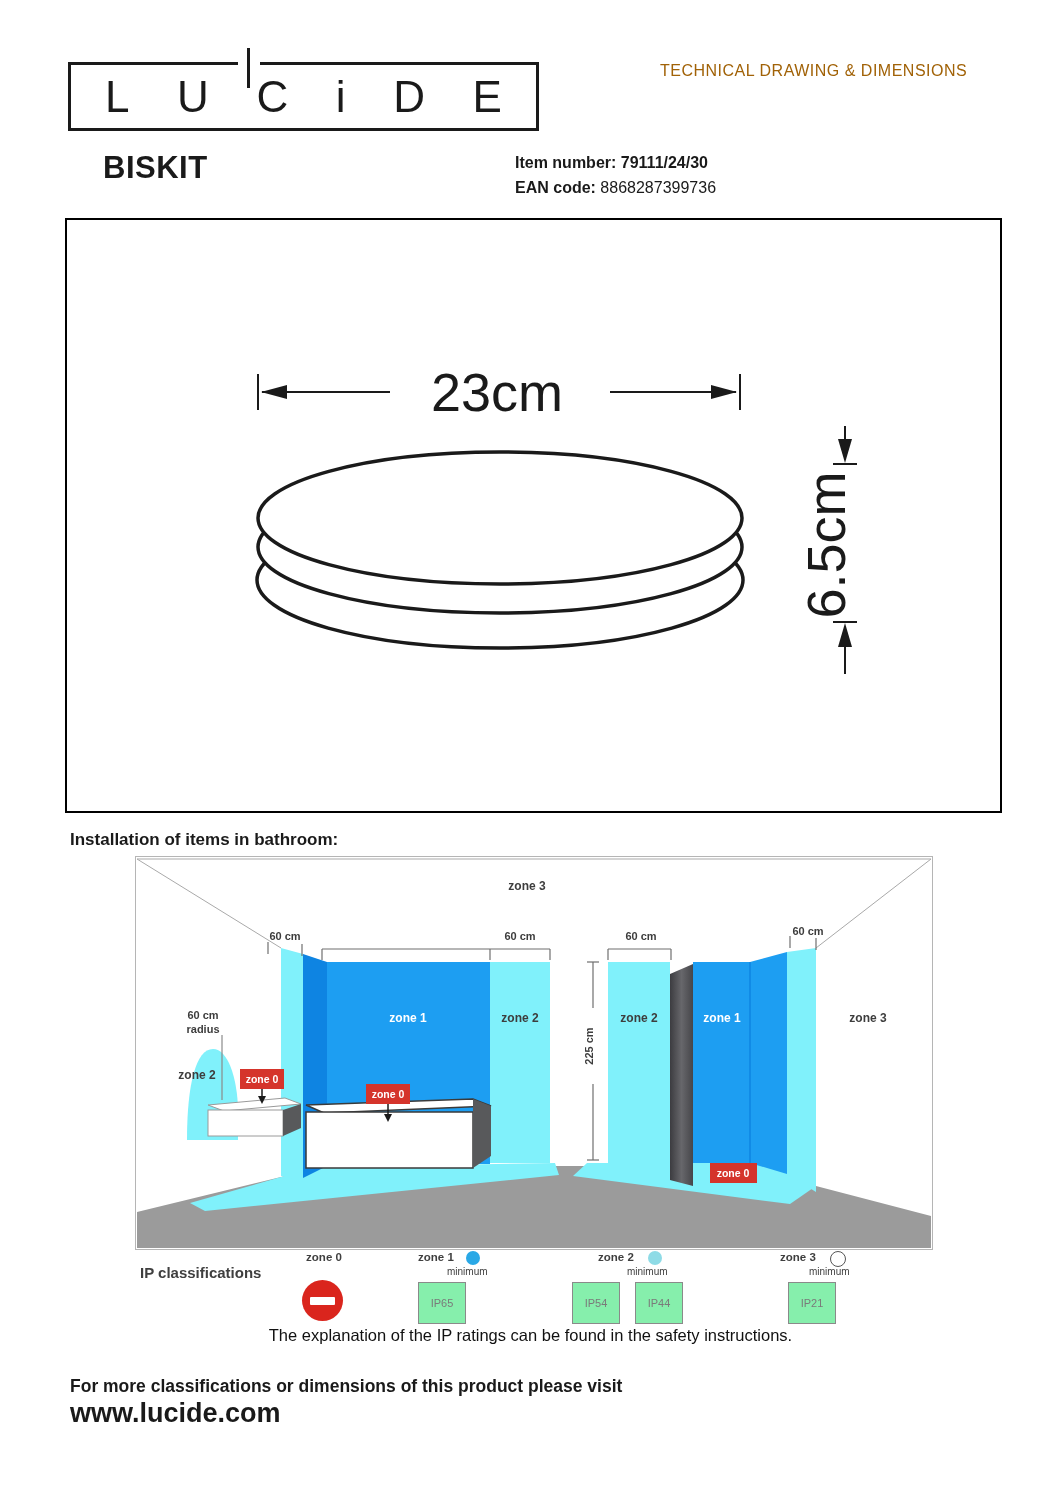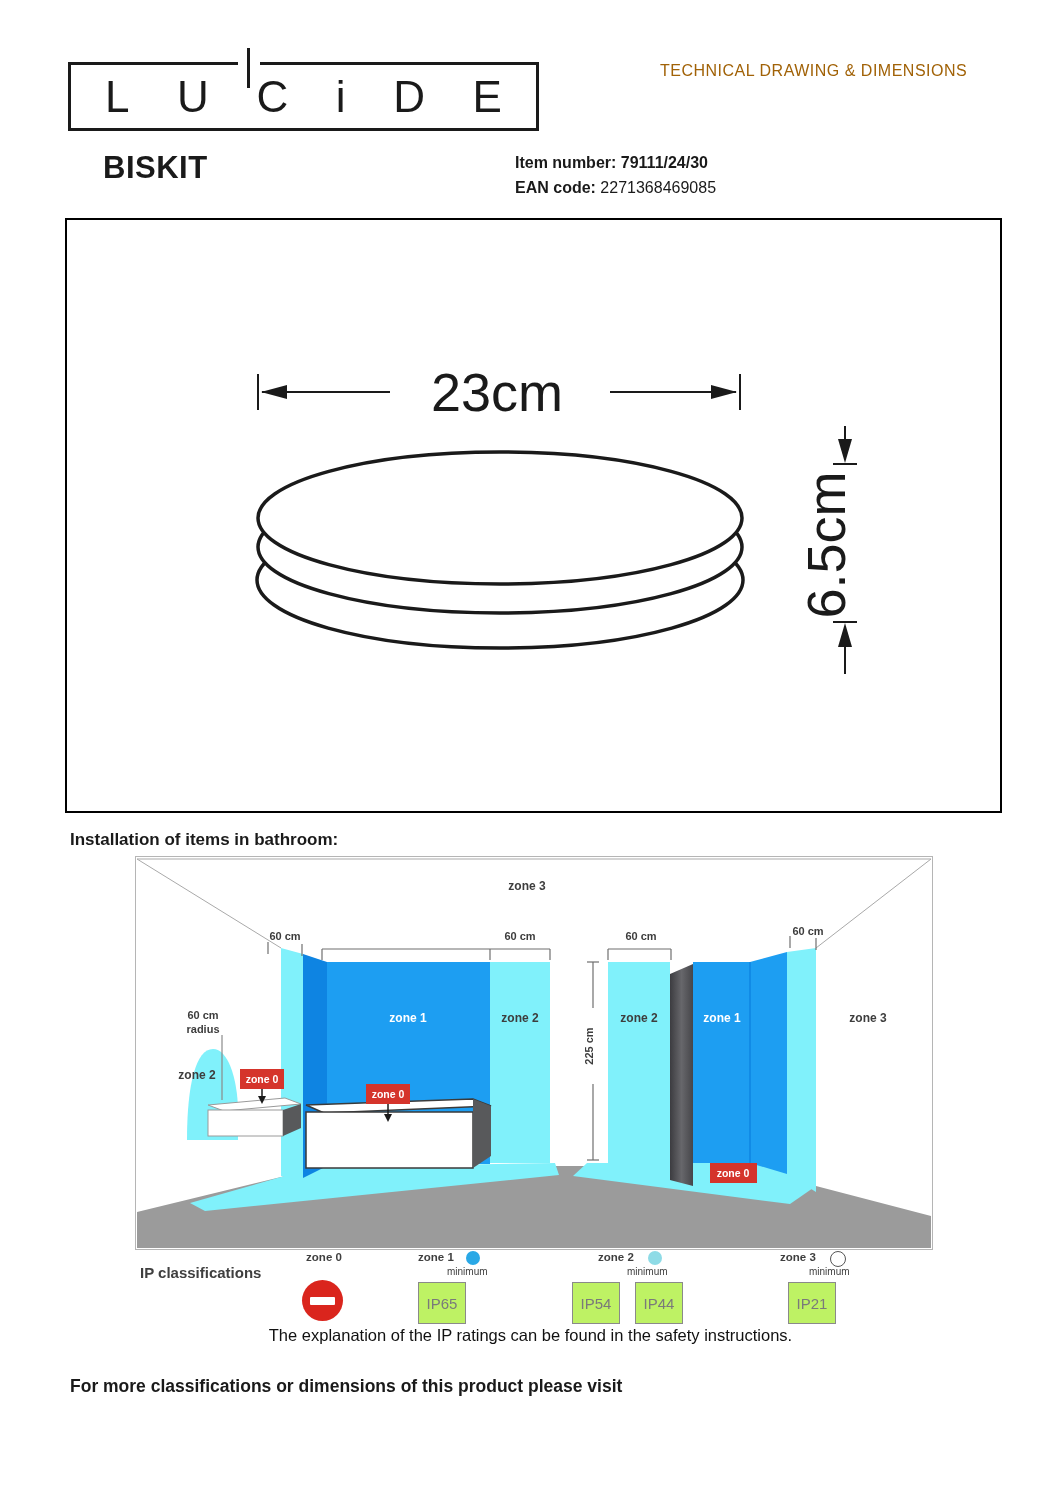--- a/index.html
+++ b/index.html
@@ -22,21 +22,21 @@
   #drawing-svg{left:65px;top:218px;}
   
   #bath-title{left:70px;top:830px;font-size:17px;font-weight:bold;}
   #bath-svg{left:135px;top:856px;}
   
   #ip-title{left:140px;top:1264px;font-size:15px;font-weight:bold;color:#3f3f3f;}
   .legend-name{font-size:11.5px;font-weight:bold;color:#3f3f3f;white-space:nowrap;}
   .legend-min{font-size:10px;color:#3f3f3f;padding-left:29px;}
   .dot{width:14px;height:14px;border-radius:50%;}
   .ip-box{width:46px;height:40px;border:1px solid #8a8a8a;display:flex;align-items:center;
-          justify-content:center;font-size:15px;color:#7a7a7a;background:#bef264;}
+          justify-content:center;font-size:11px;color:#7a7a7a;background:#86efac;}
   #no-entry{left:302px;top:1280px;width:41px;height:41px;border-radius:50%;background:#da251d;
             display:flex;align-items:center;justify-content:center;}
   #no-entry .bar{width:25px;height:8px;background:#ffffff;border-radius:1px;}
   #ip-note{left:0;top:1326px;width:1061px;text-align:center;font-size:16.5px;color:#111;}
   
   #footer-line{left:70px;top:1376px;font-size:17.5px;font-weight:bold;}
   #footer-site{left:70px;top:1398px;font-size:27px;font-weight:bold;}
   svg text{font-family:"Liberation Sans",sans-serif;}
   .dimtxt{font-size:11px;font-weight:bold;fill:#3d3d3d;}
   .zonetxt{font-size:12px;font-weight:bold;fill:#3d3d3d;}
@@ -58,21 +58,21 @@
   </div>
   <div class="abs logo-gap" style="left:238px;top:61px;width:22px;"></div>
   <div class="abs logo-gap" style="left:248px;top:123px;width:52px;"></div>
   <div class="abs" id="logo-stem"></div>
 
   <div class="abs" id="doc-title">TECHNICAL DRAWING &amp; DIMENSIONS</div>
   <div class="abs" id="product-name">BISKIT</div>
 
   <div class="abs" id="codes">
     <div><span class="lbl">Item number:</span>&nbsp;<span class="val-bold">79111/24/30</span></div>
-    <div><span class="lbl">EAN code:</span>&nbsp;<span>2271368469085</span></div>
+    <div><span class="lbl">EAN code:</span>&nbsp;<span>8868287399736</span></div>
   </div>
 
   <div class="abs" id="drawing-box"></div>
   <svg class="abs" id="drawing-svg" width="933" height="591" viewBox="0 0 933 591">
 
     <g stroke="#1a1a1a" stroke-width="2">
       <line x1="193" y1="156" x2="193" y2="192"></line>
       <line x1="197" y1="174" x2="325" y2="174"></line>
       <line x1="545" y1="174" x2="671" y2="174"></line>
       <line x1="675" y1="156" x2="675" y2="192"></line>
@@ -234,14 +234,15 @@
   <div class="abs ip-box" style="left:620px;top:1282px;margin-left:15px;">IP44</div>
 
   <div class="abs legend-name" style="left:780px;top:1251px;">zone 3</div>
   <div class="abs dot" style="left:830px;top:1251px;background:#fff;border:1.5px solid #555;"></div>
   <div class="abs legend-min" style="left:780px;top:1266px;">minimum</div>
   <div class="abs ip-box" style="left:788px;top:1282px;">IP21</div>
 
   <div class="abs" id="ip-note">The explanation of the IP ratings can be found in the safety instructions.</div>
 
   <div class="abs" id="footer-line">For more classifications or dimensions of this product please visit</div>
+  <div class="abs" id="footer-site">www.lucide.com</div>
 
 </div>
 
 </body></html>

